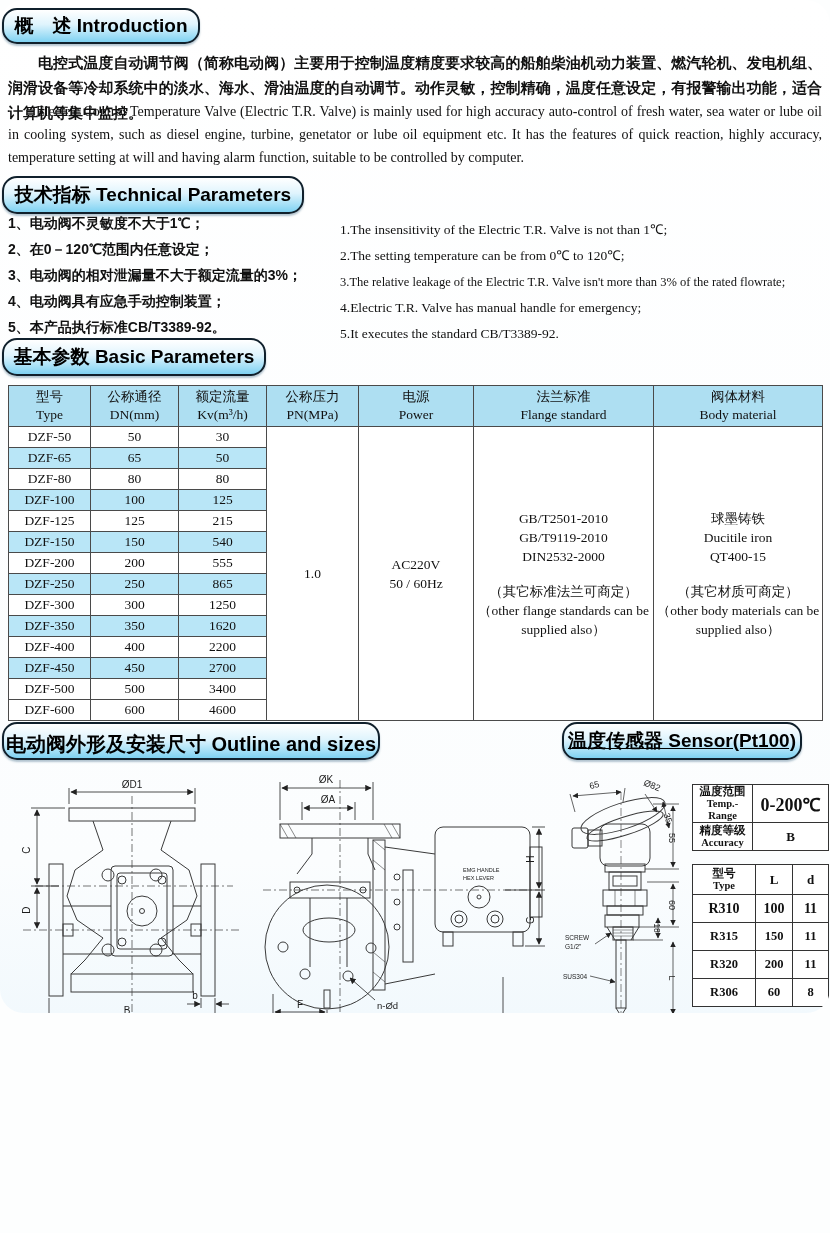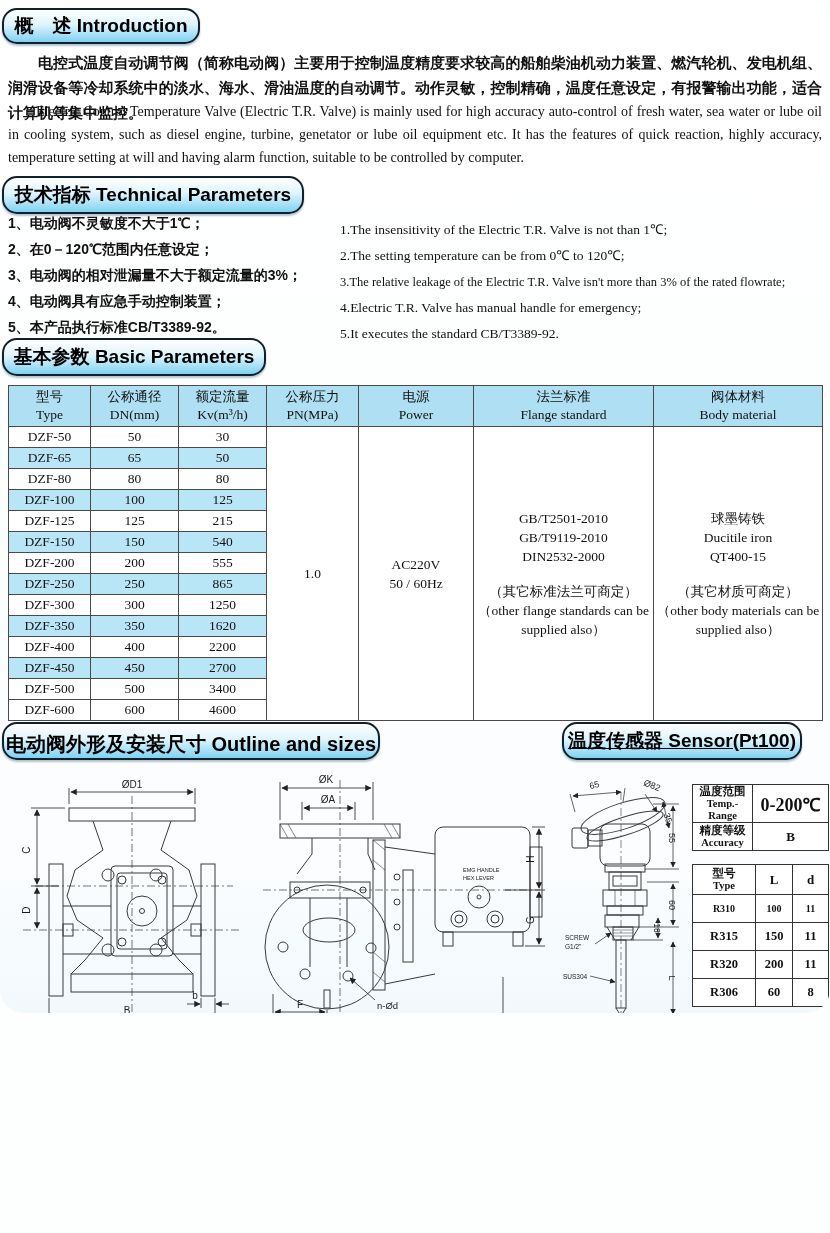--- a/index.html
+++ b/index.html
@@ -430,21 +430,21 @@
       </colgroup>
     <tbody>
         <tr style="height:30px;">
       <th class="dualline">
             <div class="l1">型号</div>
             <div class="l2">Type</div>
           </th>
       <th style="font-size:13px;">L</th>
       <th style="font-size:13px;">d</th>
     </tr>
-    <tr style="height:28px;font-size:10px;">
+    <tr style="height:28px;font-size:14px;">
           <td>R310</td>
           <td>100</td>
           <td>11</td>
         </tr>
     <tr style="height:28px;font-size:12.5px;">
           <td>R315</td>
           <td>150</td>
           <td>11</td>
         </tr>
     <tr style="height:28px;font-size:12.5px;">

